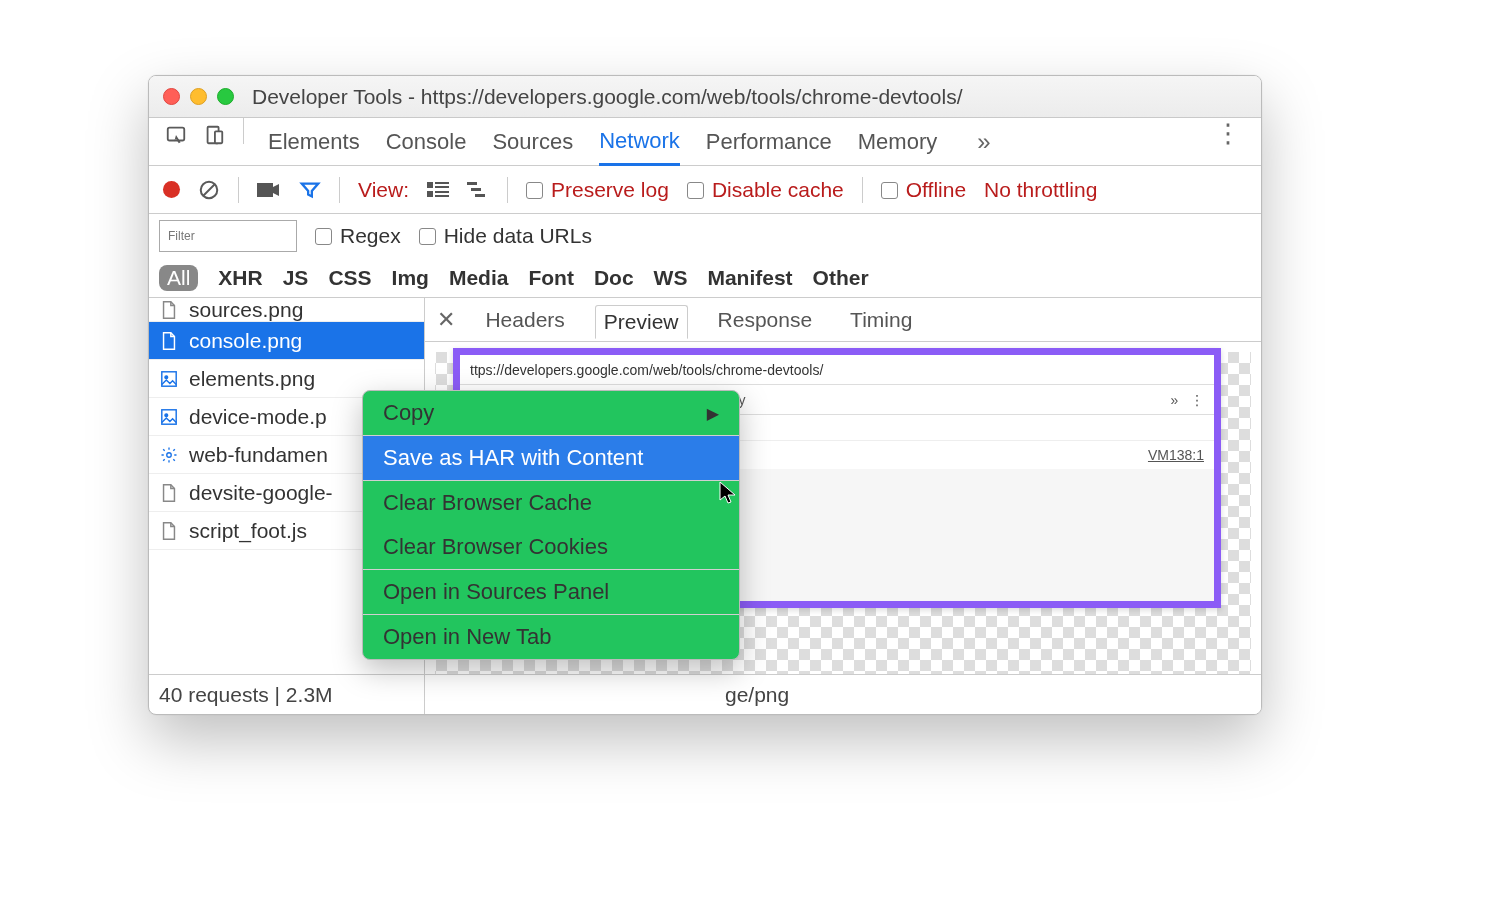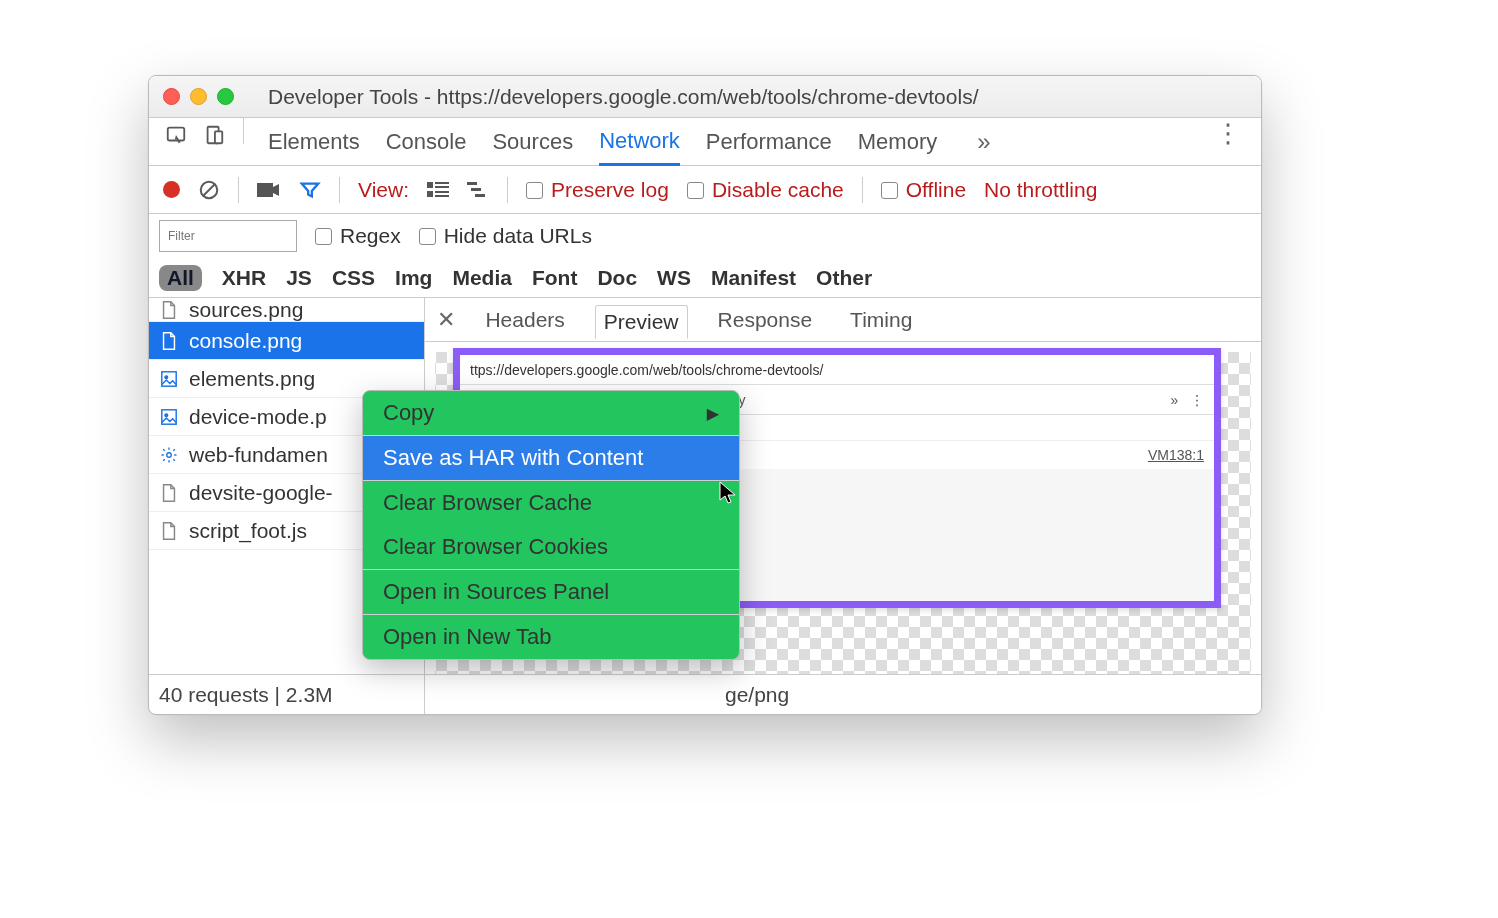--- a/index.html
+++ b/index.html
@@ -20,21 +20,21 @@
   flex-direction: column;
 }
 
 .titlebar {
   height: 42px;
   background: linear-gradient(#f5f5f5,#ececec);
   border-bottom: 1px solid #c9c9c9;
   display: flex;
   align-items: center;
   padding: 0 14px;
-  gap: 24px;
+  gap: 8px;
 }
 .traffic { display: flex; gap: 10px; }
 .traffic-light { width: 17px; height: 17px; border-radius: 50%; }
 .traffic-close { background: #ff5f57; border: 1px solid #e04640; }
 .traffic-min { background: #ffbd2e; border: 1px solid #dea023; }
 .traffic-max { background: #28c940; border: 1px solid #1dad2b; }
 .title { color: #444; font-size: 21px; margin-left: 10px; white-space: nowrap; }
 
 .tabbar {
   height: 48px;
@@ -82,21 +82,21 @@
   height: 40px;
   border-bottom: 1px solid #ccc;
   display: flex;
   align-items: center;
   padding: 0 10px;
   gap: 20px;
   font-size: 21px;
   font-weight: 600;
   color: #333;
 }
-.type-pill { background: #888; color: #0f172a; padding: 1px 8px; border-radius: 8px; font-weight: 700; }
+.type-pill { background: #888; color: #ffffff; padding: 1px 8px; border-radius: 8px; font-weight: 400; }
 
 .body-grid { flex: 1; display: grid; grid-template-columns: 276px 1fr; min-height: 0; }
 
 .left-col { border-right: 1px solid #ccc; display: flex; flex-direction: column; min-height: 0; }
 .col-head { height: 44px; border-bottom: 1px solid #ccc; display:flex; align-items:center; padding: 0 10px; font-size: 21px; color:#333; }
 .file-list { flex:1; overflow:hidden; }
 .file-row { height: 38px; display:flex; align-items:center; gap:10px; padding: 0 10px; font-size: 21px; border-bottom: 1px solid #eee; color:#333; white-space: nowrap; overflow: hidden; }
 .file-row.trunc-top { border-top: none; }
 .file-row.selected { background: #1a73e8; color: #fff; }
 .file-row.selected .ic { color: #fff; }

